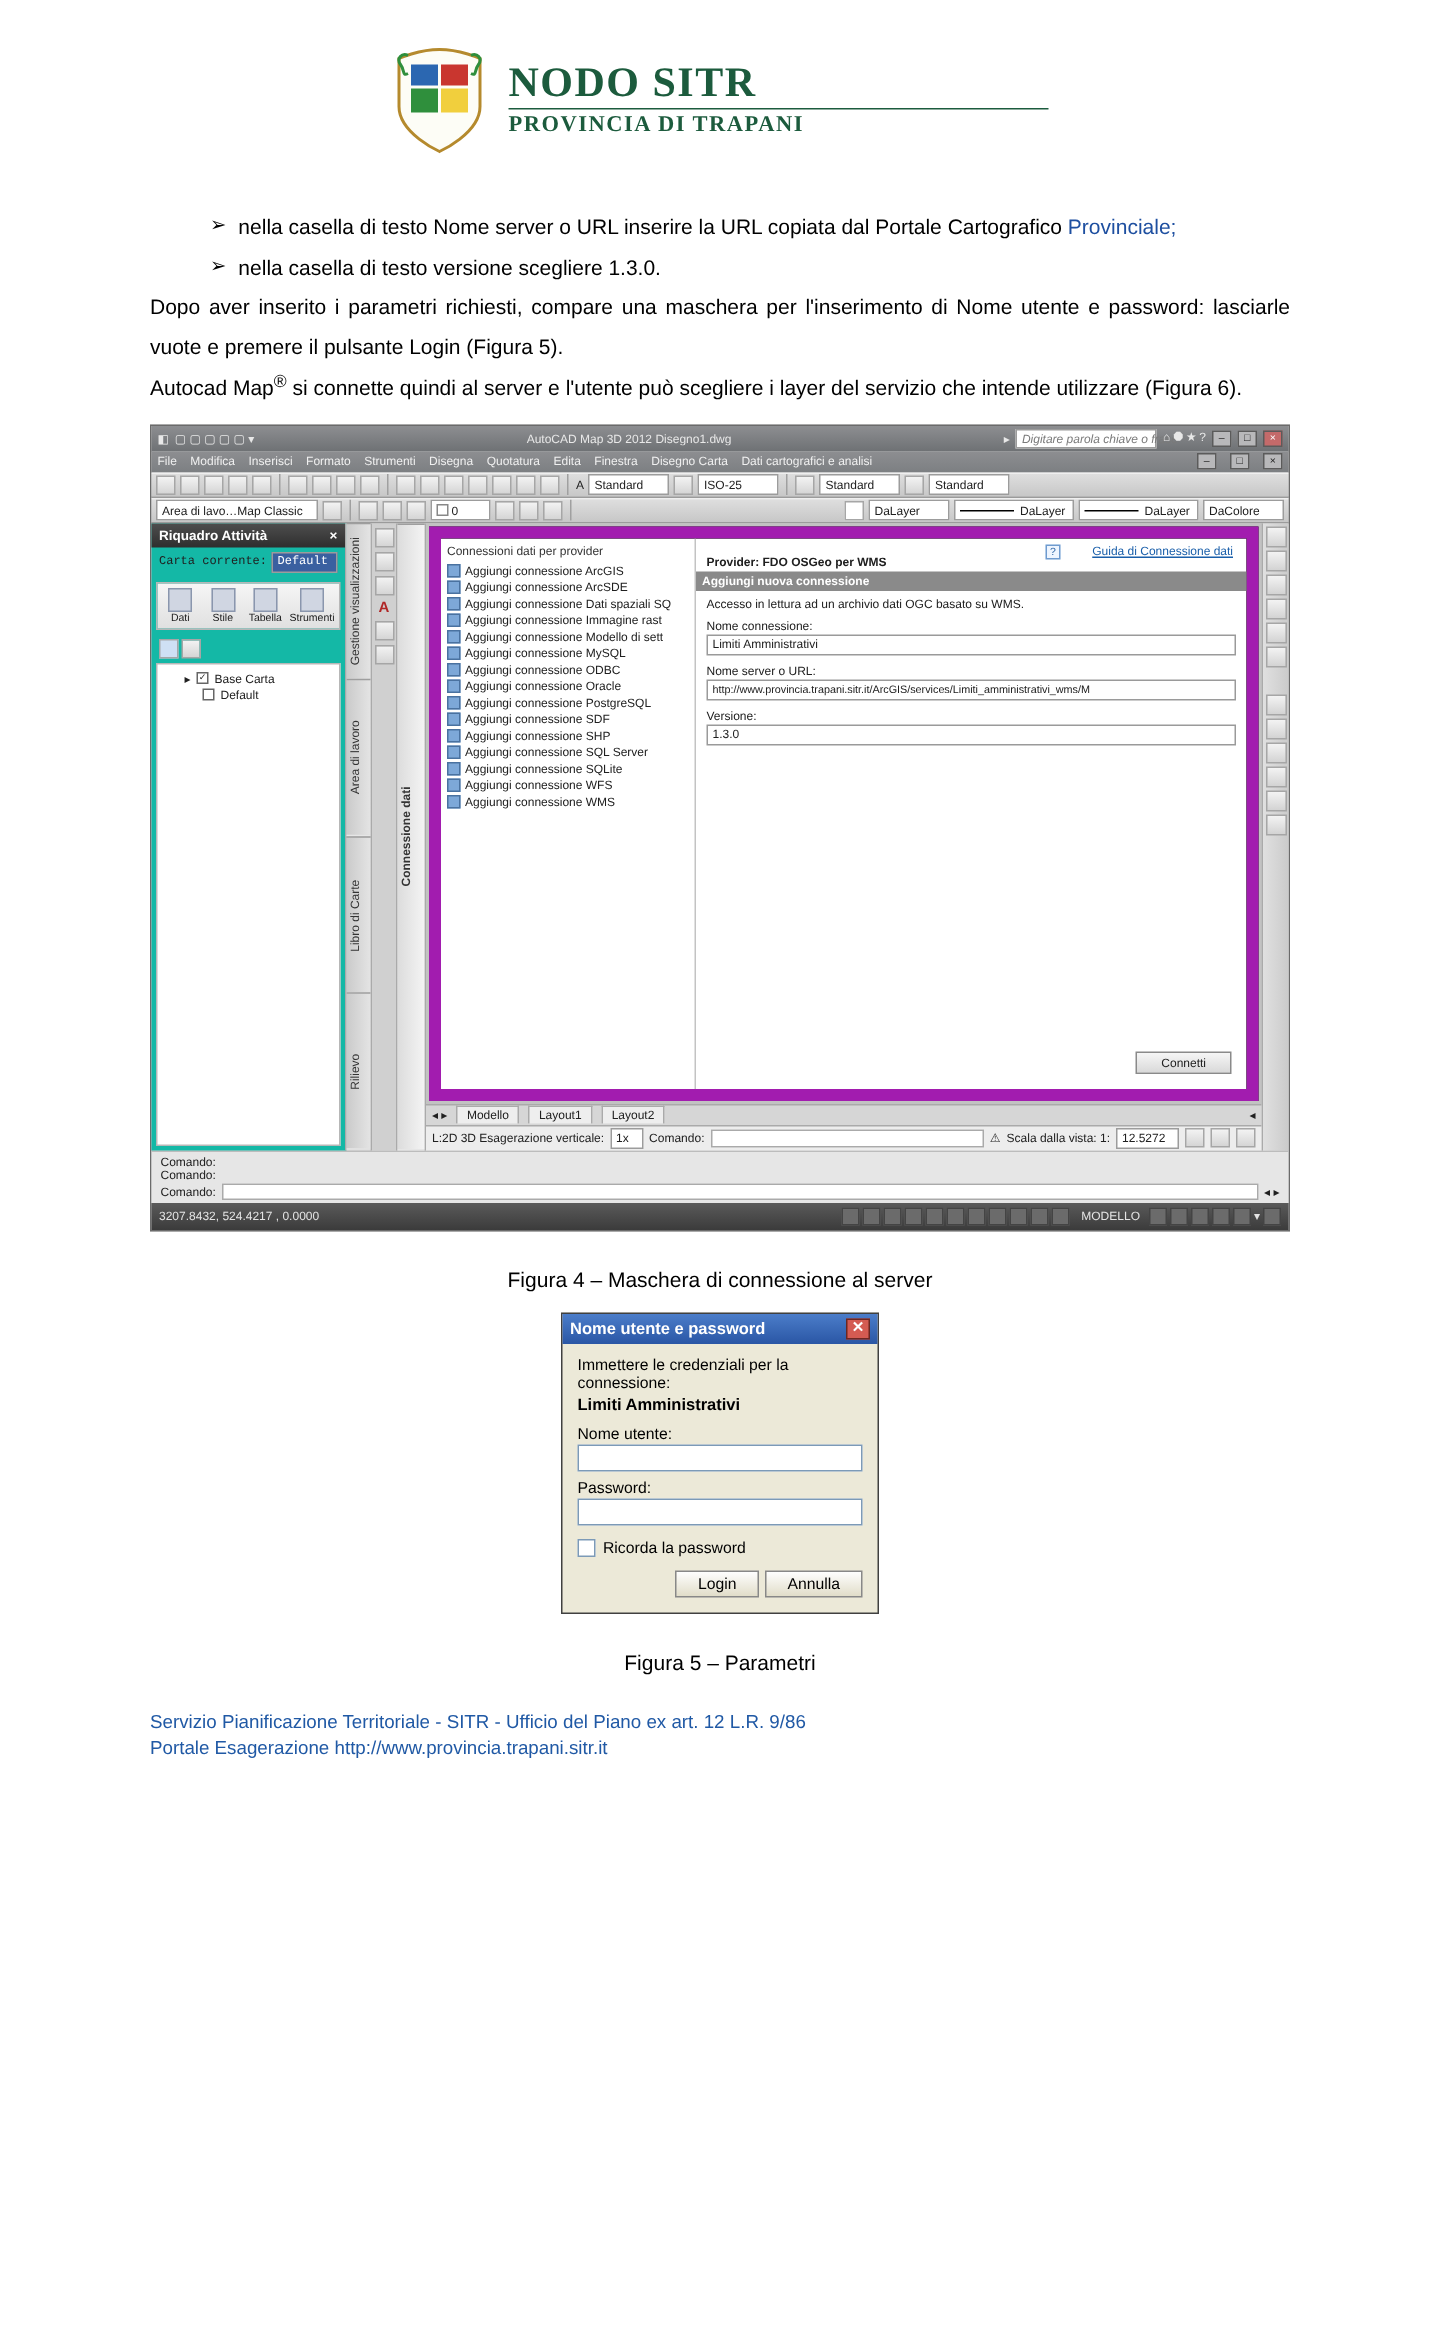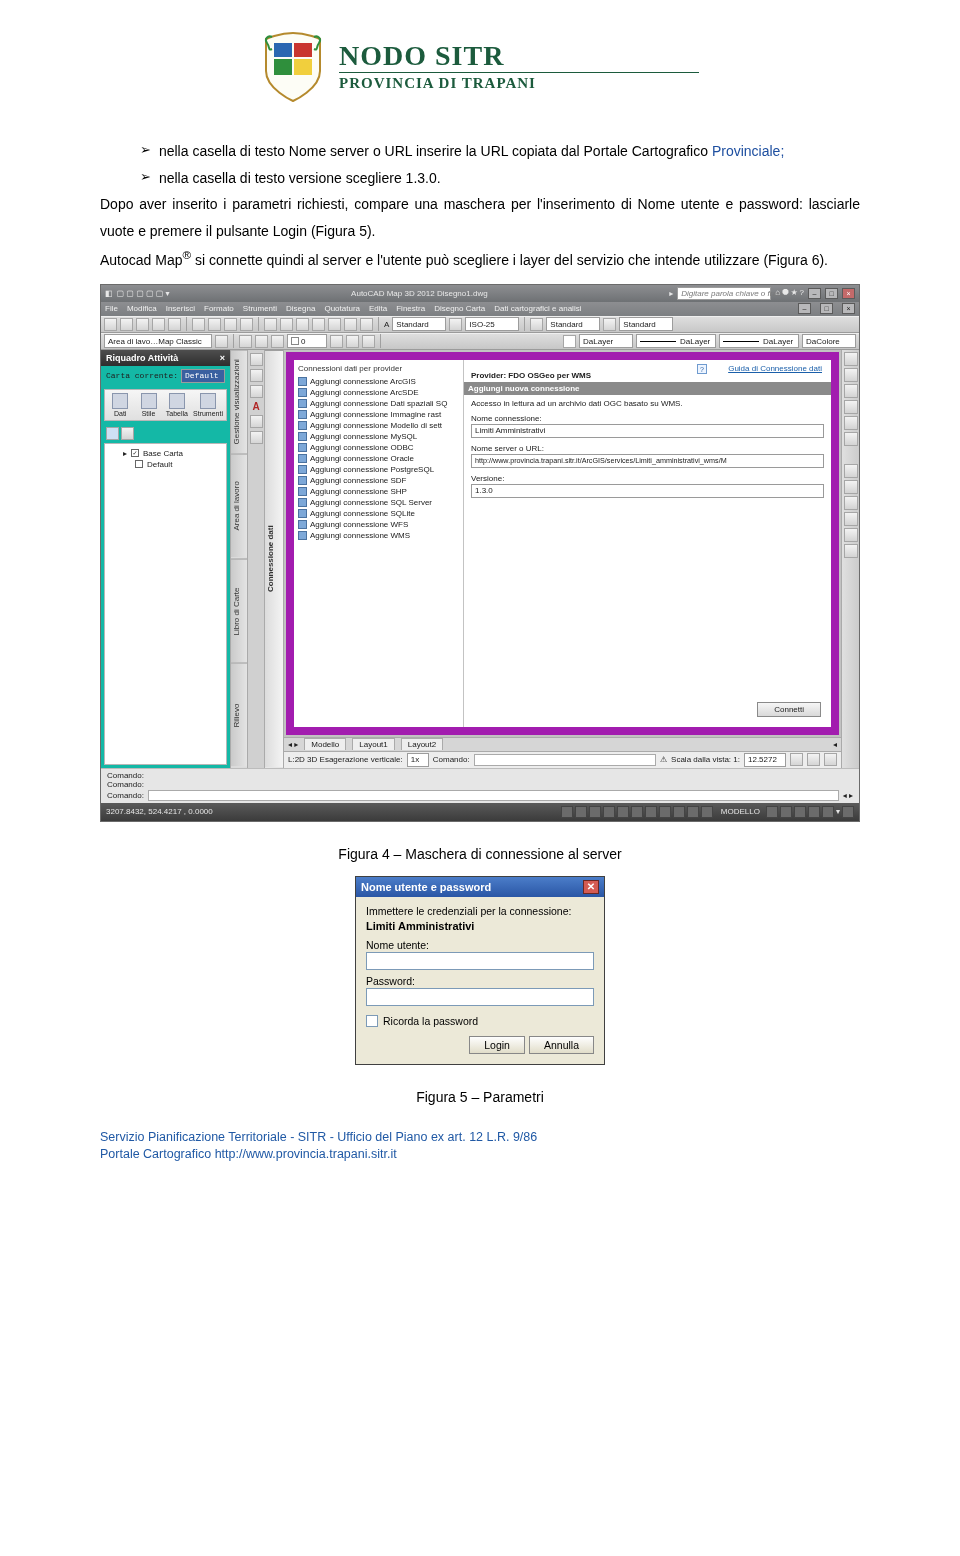--- a/index.html
+++ b/index.html
@@ -321,21 +321,21 @@
     width: 18px;
     background: linear-gradient(90deg,#e0e0e0,#cbcbcb);
     border-left: 1px solid #aaa;
     display: flex; flex-direction: column; align-items: center;
     padding-top: 2px; gap: 2px;
   }
   .rt-btn { width: 14px; height: 14px; background: linear-gradient(#f3f3f3,#d3d3d3); border: 1px solid #a6a6a6; }
 
   
   .login-dlg {
-    width: 250px;
+    width: 212px;
     margin: 0 auto;
     border: 1px solid #404040;
     background: #ece9d8;
     font-family: Tahoma, Arial, sans-serif;
     font-size: 11px;
   }
   .login-title {
     background: linear-gradient(#4b7dc9,#2a56a5);
     color: #fff;
     font-weight: bold;
@@ -752,16 +752,16 @@
         <span class="lg-btn">Login</span>
         <span class="lg-btn">Annulla</span>
       </div>
     </div>
   </div>
 
   <div class="caption">Figura 5 – Parametri</div>
 
   <div class="footer">
     <div>Servizio Pianificazione Territoriale - SITR - Ufficio del Piano ex art. 12 L.R. 9/86</div>
-    <div>Portale Cartografico http://www.provincia.trapani.sitr.it</div>
+    <div>Portale Esagerazione http://www.provincia.trapani.sitr.it</div>
   </div>
 
 </div>
 
 </body></html>

